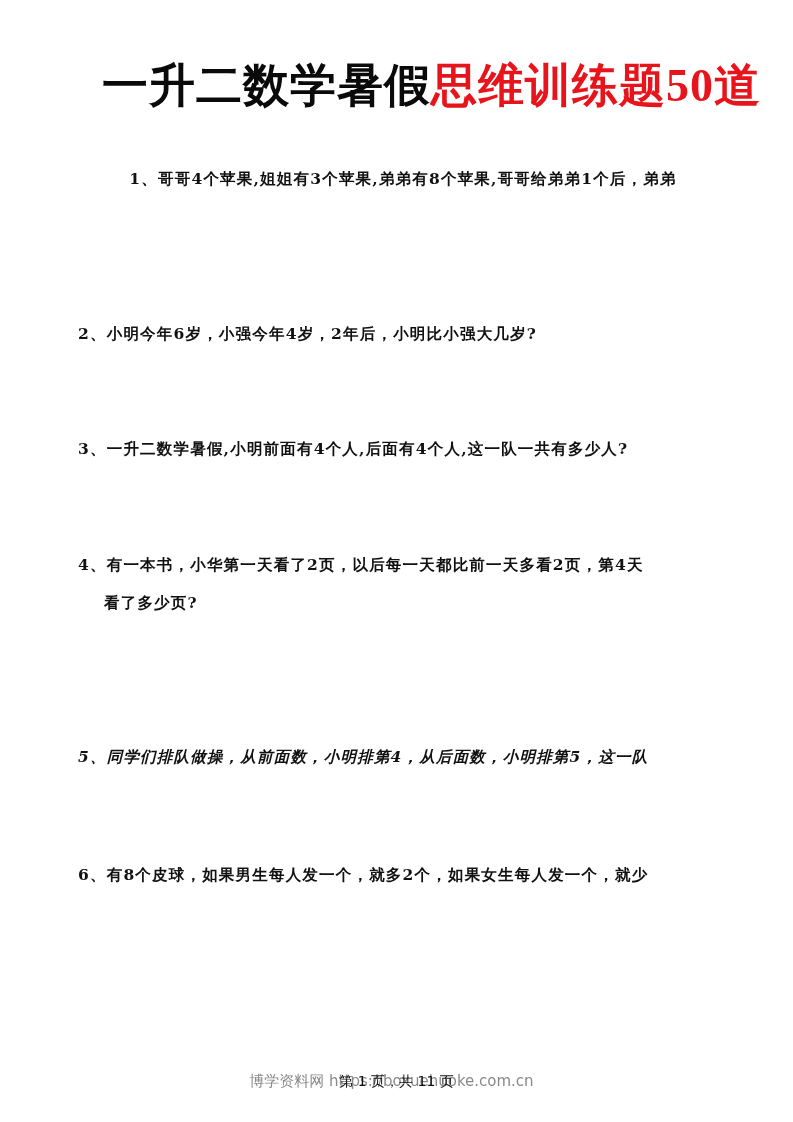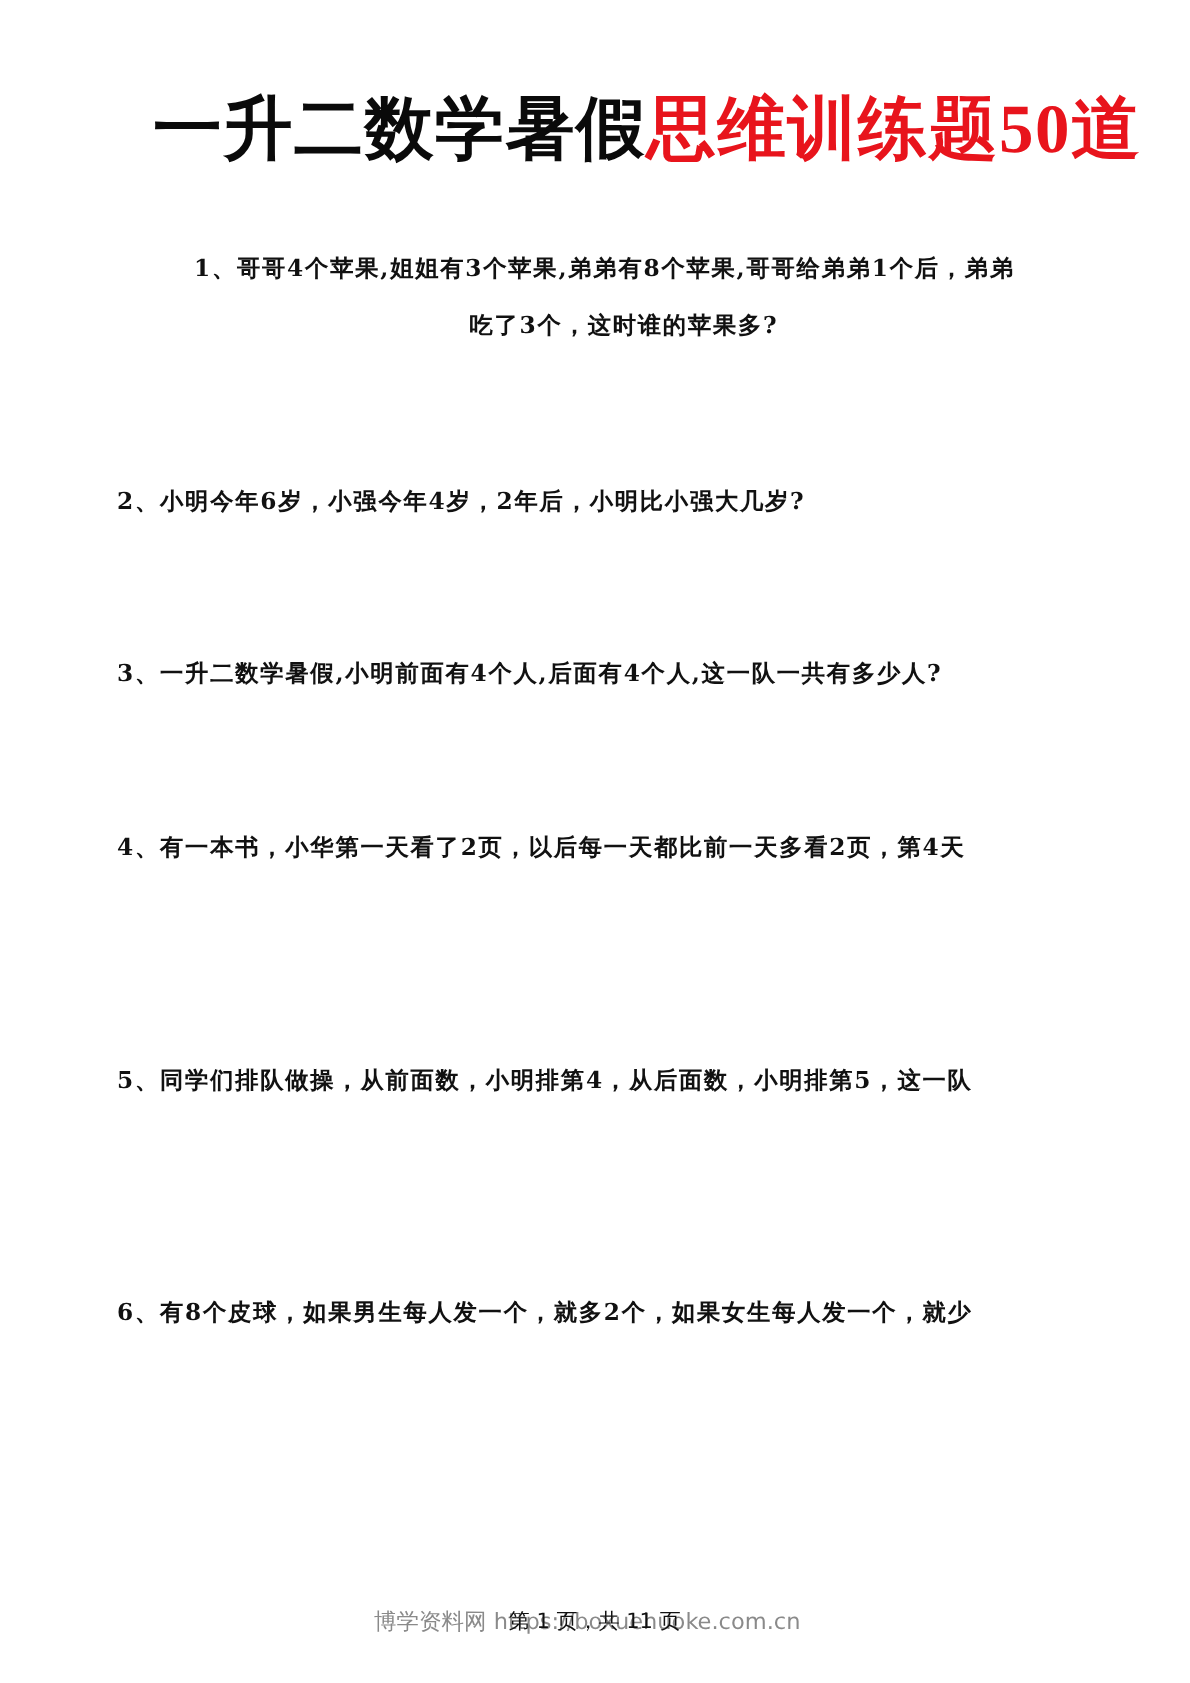--- a/index.html
+++ b/index.html
@@ -22,36 +22,36 @@
 </style>
 </head>
 <body>
 
 <div class="title">
   <span class="black">一升二数学暑假</span><span class="red">思维训练题50道</span>
 </div>
 
 <div class="q" style="top:160px;text-align:center;">
   <span class="num">1、</span><span>哥哥4个苹果,姐姐有3个苹果,弟弟有8个苹果,哥哥给弟弟1个后，弟弟</span>
-  <span class="line2">吃了3个，这时谁的苹果多?</span>
 </div>
 
 <div class="q" style="top:315px;">
   <span class="num">2、</span><span>小明今年6岁，小强今年4岁，2年后，小明比小强大几岁?</span>
 </div>
 
 <div class="q" style="top:430px;">
   <span class="num">3、</span><span>一升二数学暑假,小明前面有4个人,后面有4个人,这一队一共有多少人?</span>
 </div>
 
 <div class="q" style="top:546px;">
   <span class="num">4、</span><span>有一本书，小华第一天看了2页，以后每一天都比前一天多看2页，第4天</span>
+  <span class="line2">看了多少页?</span>
 </div>
 
-<div class="q" style="top:701px;">
+<div class="q" style="top:738px;font-style:italic;">
   <span class="num">5、</span><span>同学们排队做操，从前面数，小明排第4，从后面数，小明排第5，这一队</span>
 </div>
 
 <div class="q" style="top:856px;">
   <span class="num">6、</span><span>有8个皮球，如果男生每人发一个，就多2个，如果女生每人发一个，就少</span>
 </div>
 
 <div class="footer">
   <div class="wm">博学资料网 https://boxuehuoke.com.cn</div>
   <div class="pg">第 1 页，共 11 页</div>

